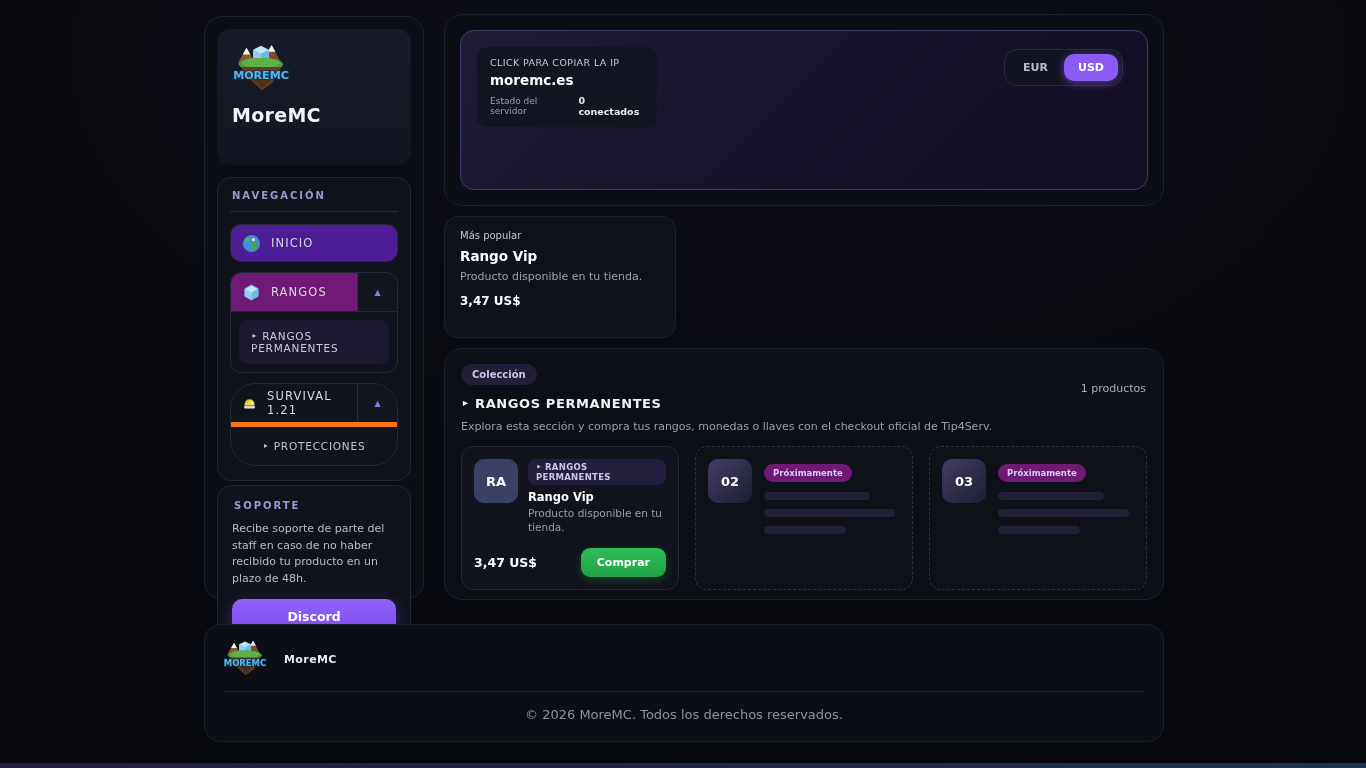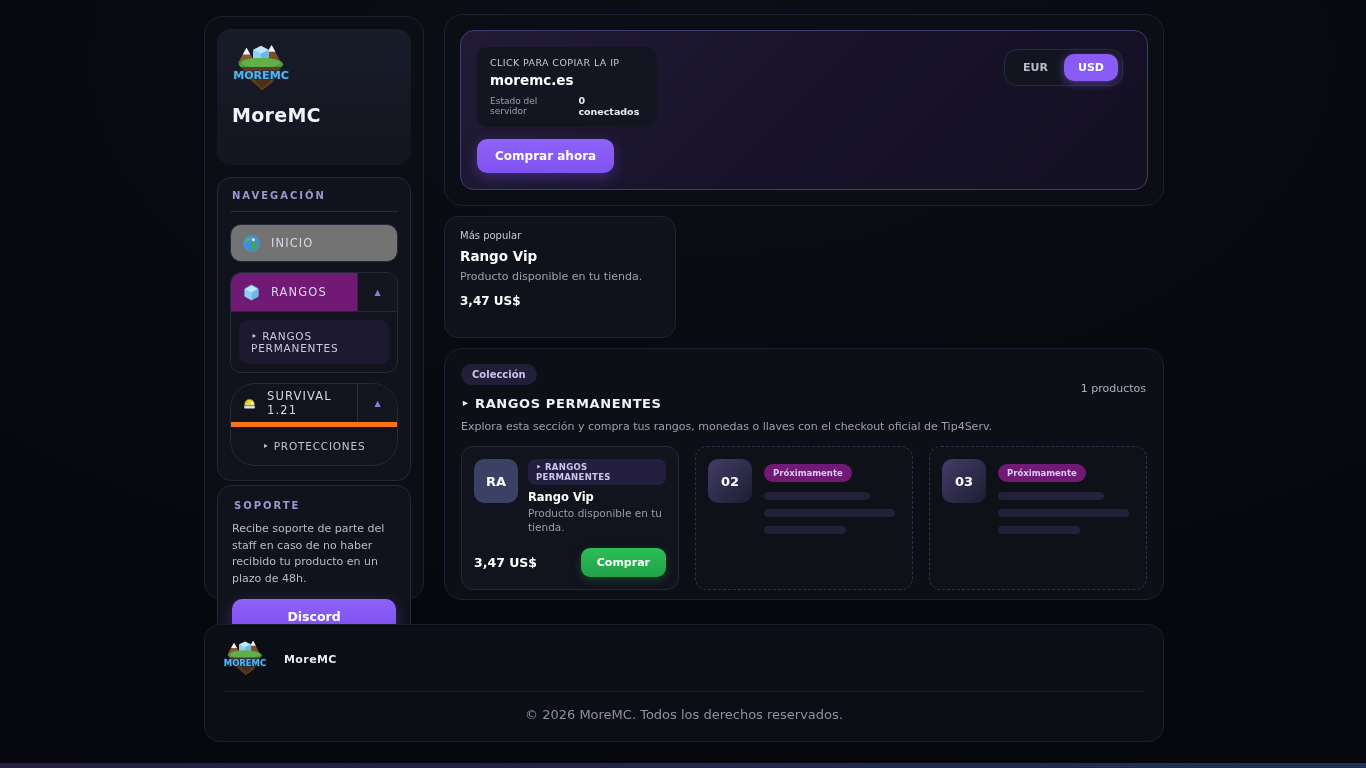--- a/index.html
+++ b/index.html
@@ -17,21 +17,21 @@
     background:#0c0e16; border:1px solid #1d2130; border-radius:18px; padding:12px; }
   .logo-card { height:136px; border-radius:14px; padding:13px 15px;
     background:linear-gradient(180deg,#181c29 0%,#131620 100%); }
   .logo-card svg { display:block; }
   .brand-name { margin-top:8px; font-size:19px; font-weight:bold; color:#f2f3f7; letter-spacing:0.3px; }
 
   .nav-card { margin-top:12px; background:#11131c; border:1px solid #232838; border-radius:14px; padding:12px; }
   .nav-label { font-size:10px; font-weight:bold; color:#a195cf; letter-spacing:2px; padding-left:2px; }
   .nav-divider { height:1px; background:#272c3e; margin:10px 0 12px; }
   .nav-item { display:flex; align-items:center; gap:10px; height:38px;
-    background:#737373; border:1px solid #252a3a; border-radius:11px; padding:0 11px;
+    background:#4c1d95; border:1px solid #252a3a; border-radius:11px; padding:0 11px;
     color:#d7d9e2; font-size:11.5px; letter-spacing:1.1px; cursor:pointer; margin-bottom:10px; }
   .nav-group { border:1px solid #252a3a; border-radius:11px; overflow:hidden; margin-bottom:10px; background:#12141d; }
   .group-head { display:flex; align-items:stretch; height:38px; }
   .head-main { flex:1; display:flex; align-items:center; gap:10px; padding:0 11px;
     color:#d7d9e2; font-size:11.5px; letter-spacing:1.1px; cursor:pointer; }
   .group-head.selected .head-main { background:#701a75; }
   .toggle-cell { width:40px; display:flex; align-items:center; justify-content:center;
     border-left:1px solid #272c3e; color:#8d7ae0; font-size:8px; cursor:pointer; background:#14161f; }
   .sub-area { border-top:1px solid #232838; padding:8px; }
   .sub-pill { background:#1d1930; border-radius:9px; padding:10px 12px;
@@ -210,21 +210,20 @@
         <div class="server-ip">moremc.es</div>
         <div class="status-row">
           <span class="status-label">Estado del servidor</span>
           <span class="status-value">0 conectados</span>
         </div>
       </div>
       <div class="currency-toggle">
         <button class="cur-btn">EUR</button>
         <button class="cur-btn active">USD</button>
       </div>
-      <button class="buy-now-btn">Comprar ahora</button>
     </div>
   </section>
 
   <section class="popular-card">
     <div class="popular-badge">Más popular</div>
     <div class="popular-title">Rango Vip</div>
     <div class="popular-desc">Producto disponible en tu tienda.</div>
     <div class="popular-price">3,47 US$</div>
   </section>
 

